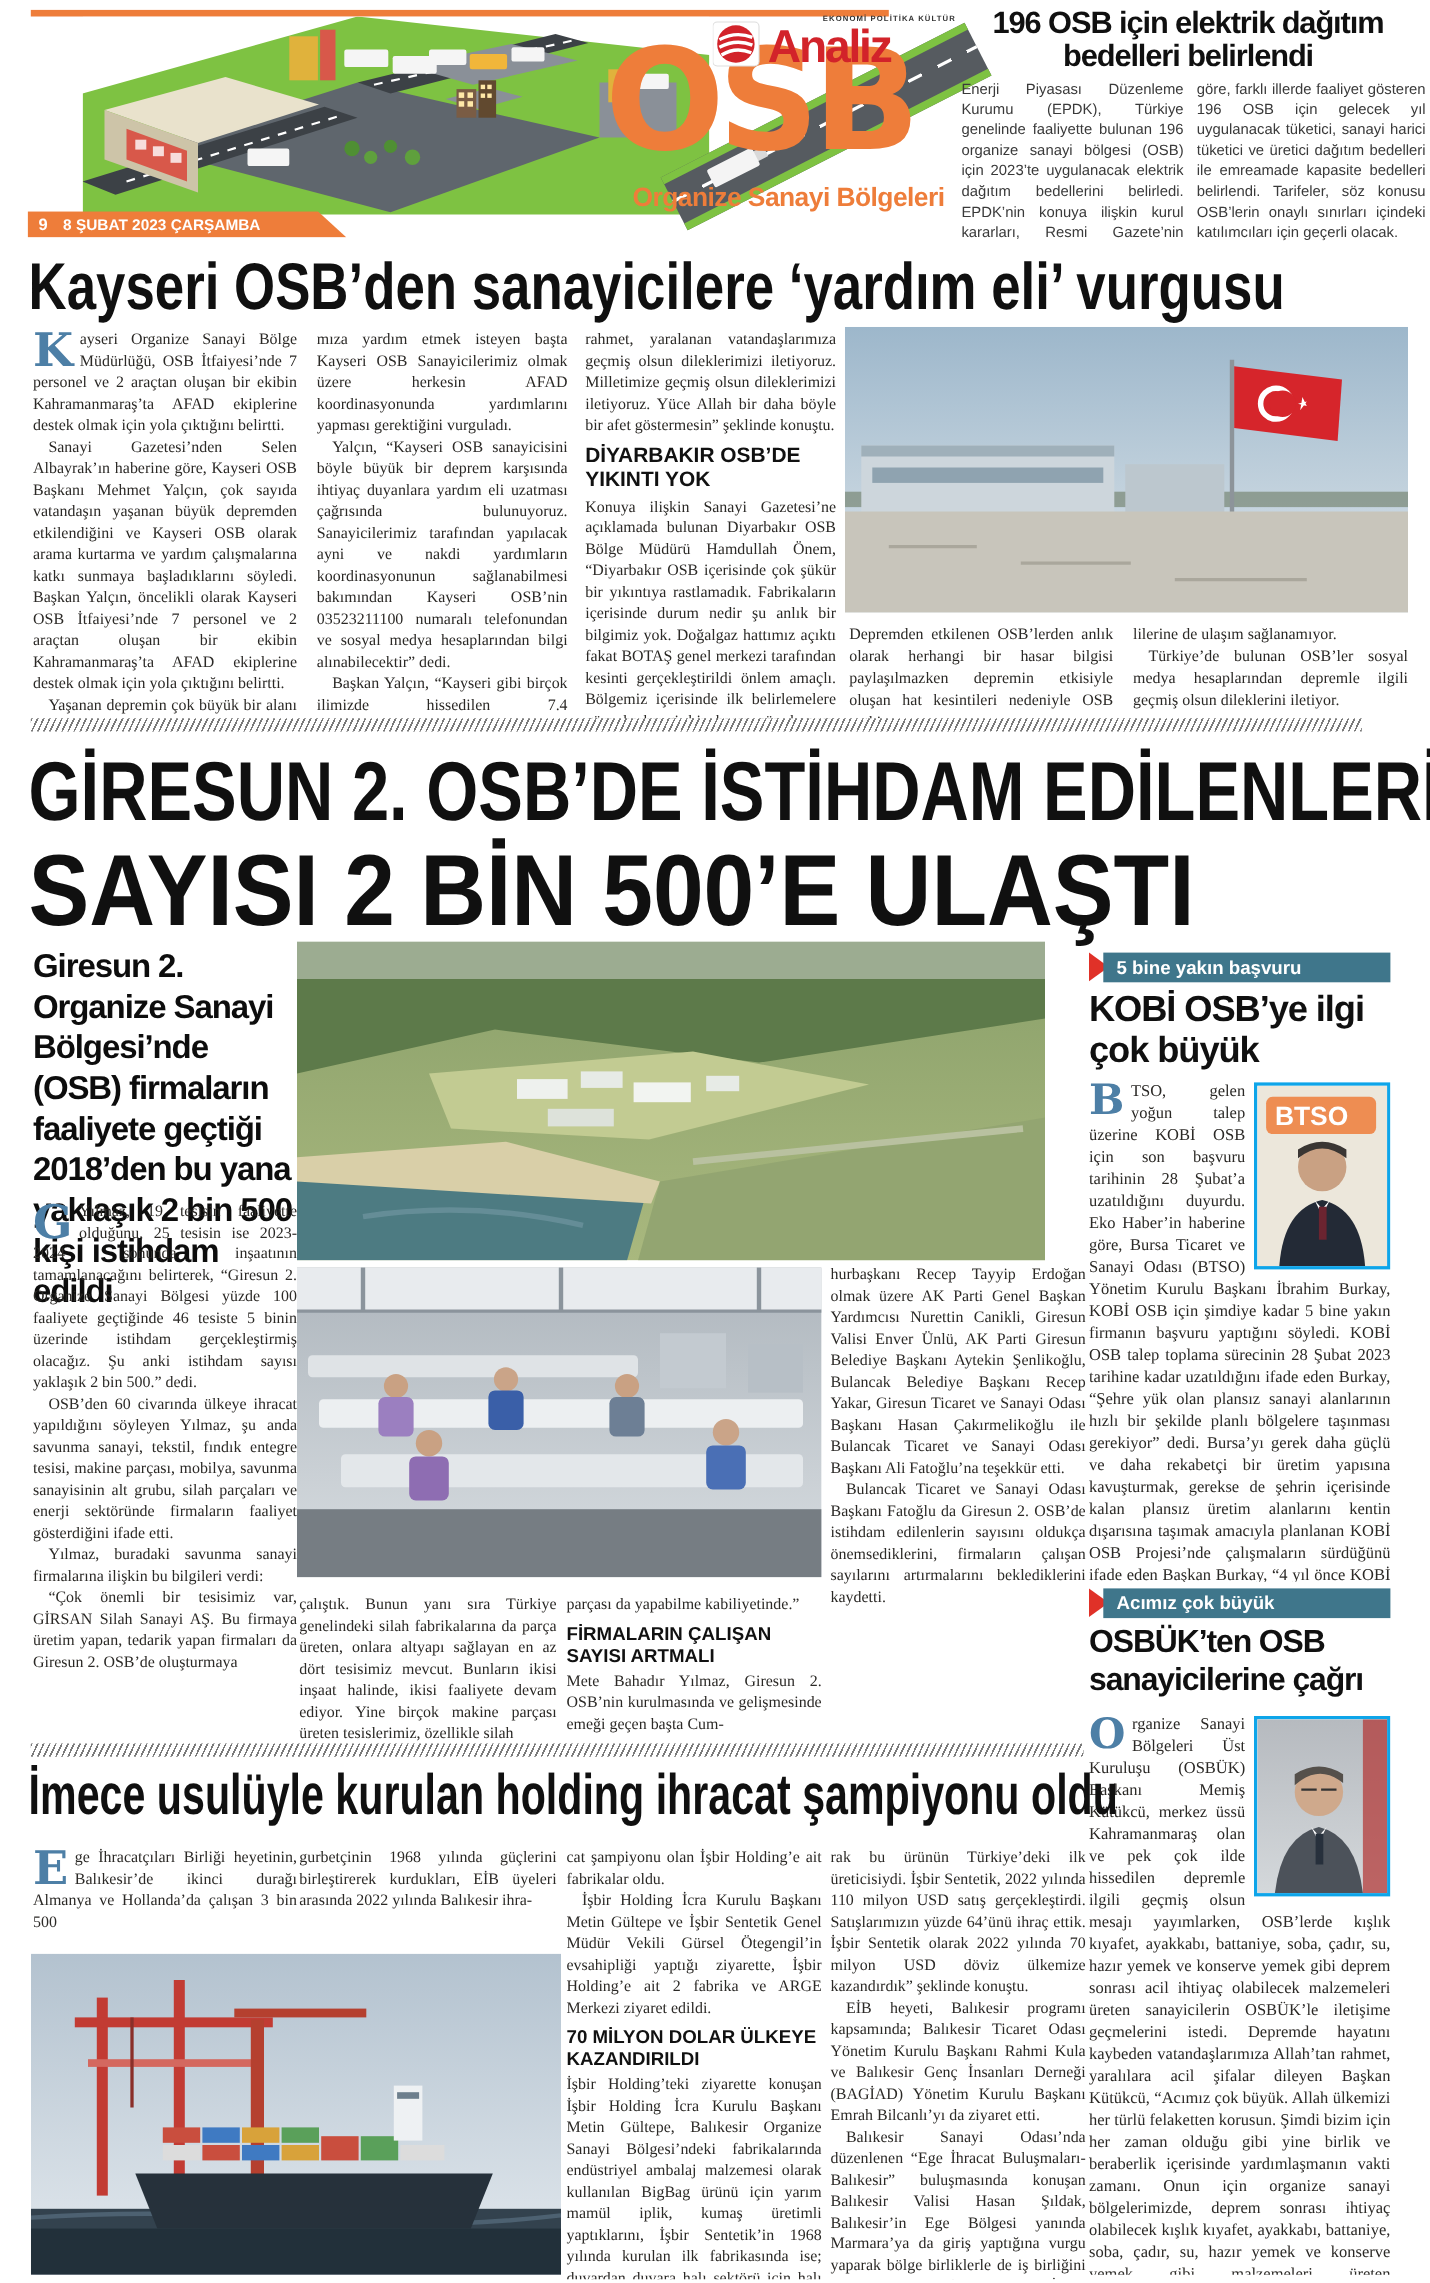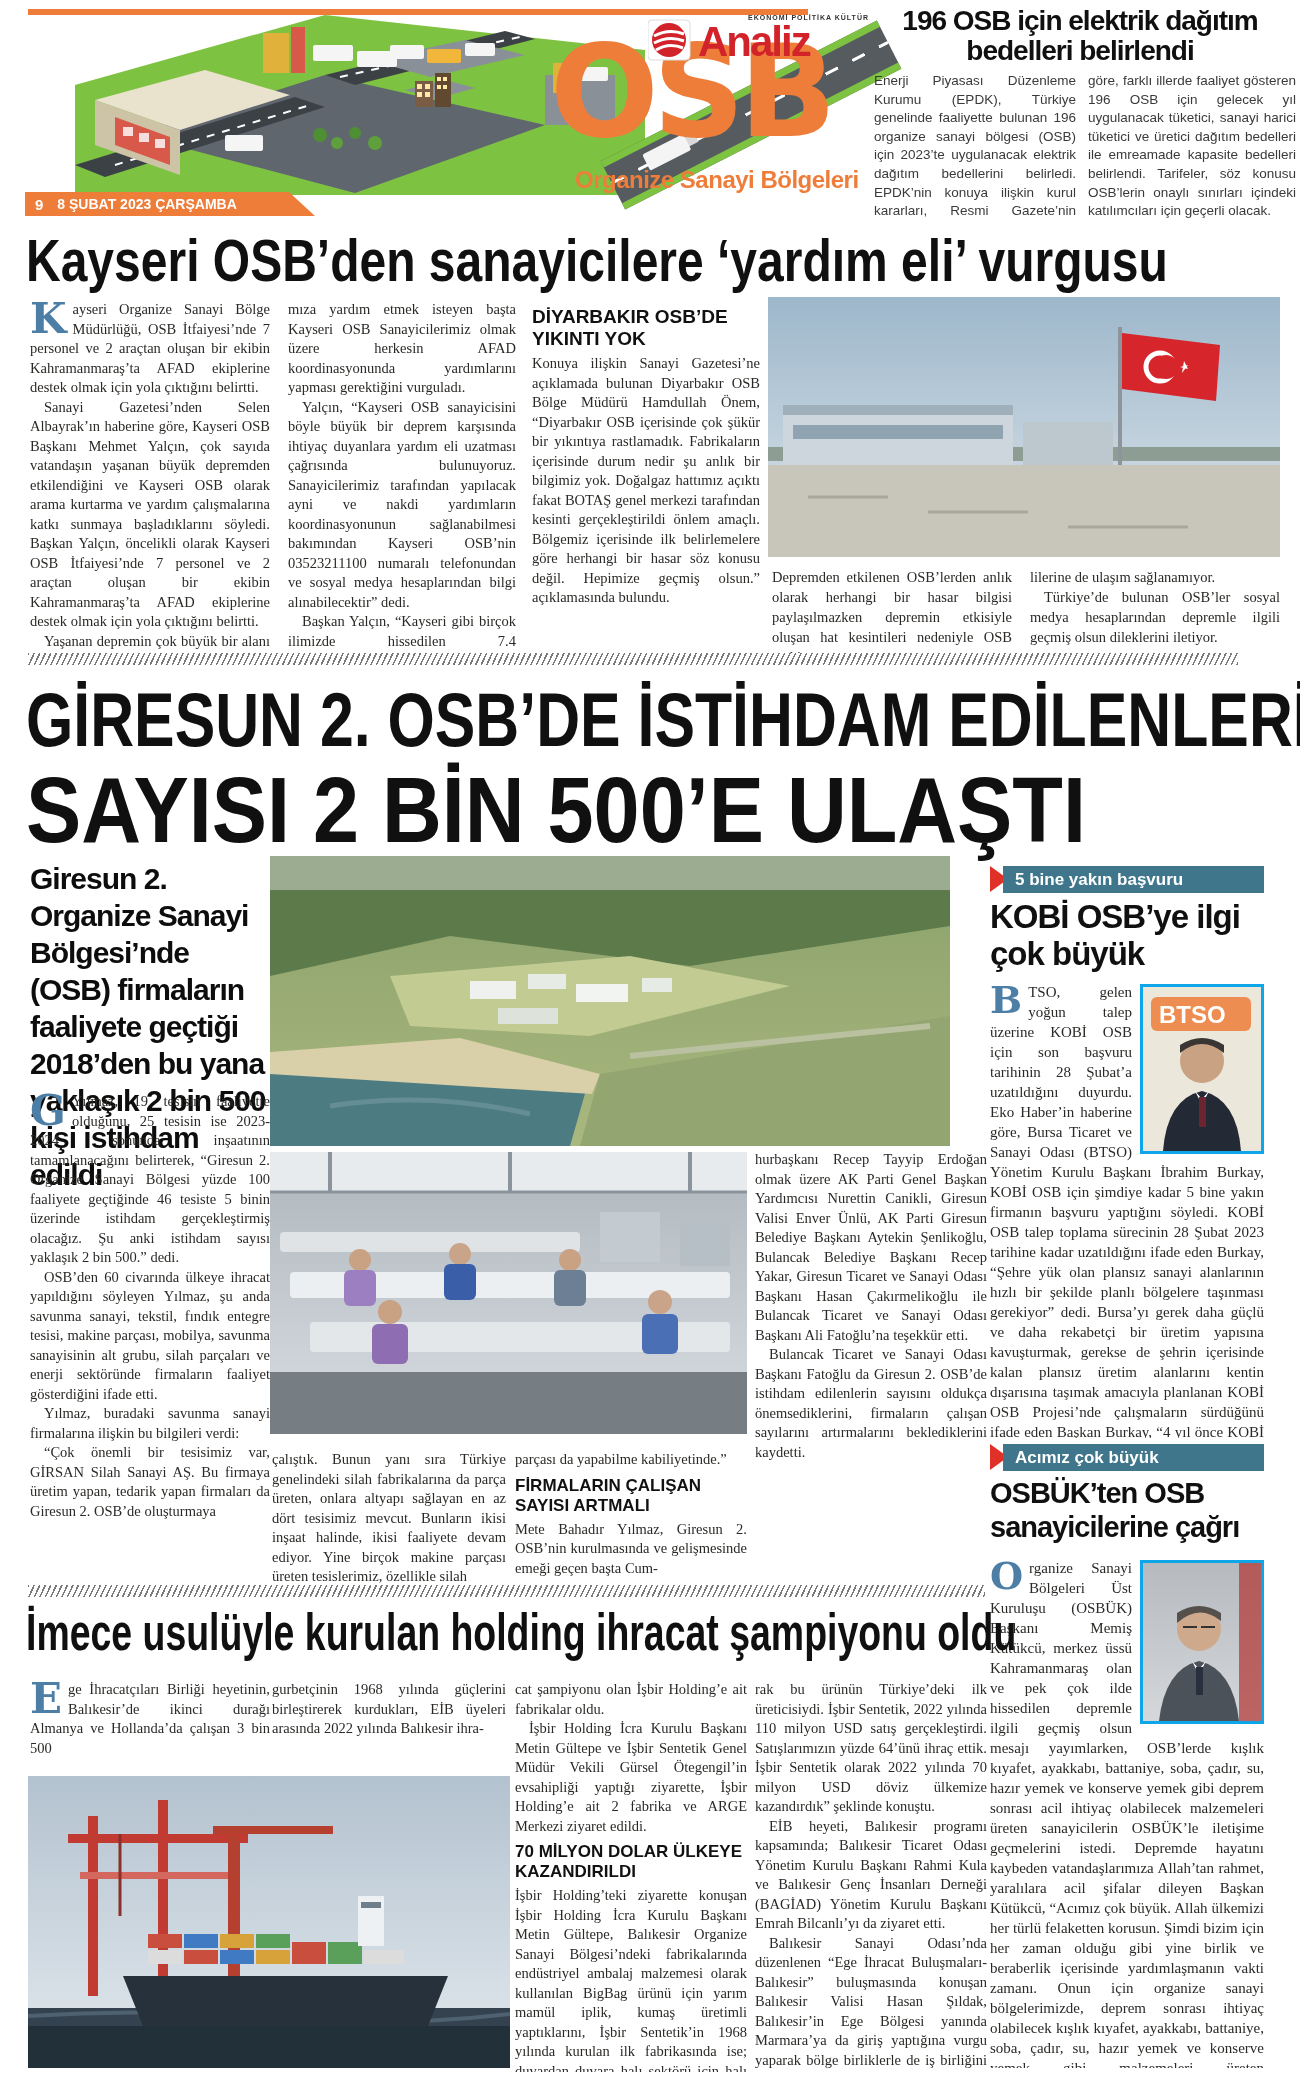--- a/index.html
+++ b/index.html
@@ -159,20 +159,23 @@
         <p>Sanayi Gazetesi’nden Selen Albayrak’ın haberine göre, Kayseri OSB Başkanı Mehmet Yalçın, çok sayıda vatandaşın yaşanan büyük depremden etkilendiğini ve Kayseri OSB olarak arama kurtarma ve yardım çalışmalarına katkı sunmaya başladıklarını söyledi. Başkan Yalçın, öncelikli olarak Kayseri OSB İtfaiyesi’nde 7 personel ve 2 araçtan oluşan bir ekibin Kahramanmaraş’ta AFAD ekiplerine destek olmak için yola çıktığını belirtti.</p>
         <p>Yaşanan depremin çok büyük bir alanı etkilediğine dikkati çeken Başkan Yalçın, depremden etkilen vatandaşları-</p>
       </div>
   </div>
   <div class="abs serifcol paras" style="left:288px;top:300px;width:228px;height:355px;">
       <p>mıza yardım etmek isteyen başta Kayseri OSB Sanayicilerimiz olmak üzere herkesin AFAD koordinasyonunda yardımlarını yapması gerektiğini vurguladı.</p>
       <p>Yalçın, “Kayseri OSB sanayicisini böyle büyük bir deprem karşısında ihtiyaç duyanlara yardım eli uzatması çağrısında bulunuyoruz. Sanayicilerimiz tarafından yapılacak ayni ve nakdi yardımların koordinasyonunun sağlanabilmesi bakımından Kayseri OSB’nin 03523211100 numaralı telefonundan ve sosyal medya hesaplarından bilgi alınabilecektir” dedi.</p>
       <p>Başkan Yalçın, “Kayseri gibi birçok ilimizde hissedilen 7.4 büyüklüğündeki deprem ve sonrasında meydana gelen artçı sarsıntılarda hayatını kaybeden vatandaşlarımıza Yüce Allah’tan</p>
     </div>
   <div class="abs serifcol" style="left:532px;top:300px;width:228px;height:355px;">
+    <div class="paras">
+        <p>rahmet, yaralanan vatandaşlarımıza geçmiş olsun dileklerimizi iletiyoruz. Milletimize geçmiş olsun dileklerimizi iletiyoruz. Yüce Allah bir daha böyle bir afet göstermesin” şeklinde konuştu.</p>
+      </div>
     <div class="subhead">DİYARBAKIR OSB’DE YIKINTI YOK</div>
     <div class="paras">
         <p>Konuya ilişkin Sanayi Gazetesi’ne açıklamada bulunan Diyarbakır OSB Bölge Müdürü Hamdullah Önem, “Diyarbakır OSB içerisinde çok şükür bir yıkıntıya rastlamadık. Fabrikaların içerisinde durum nedir şu anlık bir bilgimiz yok. Doğalgaz hattımız açıktı fakat BOTAŞ genel merkezi tarafından kesinti gerçekleştirildi önlem amaçlı. Bölgemiz içerisinde ilk belirlemelere göre herhangi bir hasar söz konusu değil. Hepimize geçmiş olsun.” açıklamasında bulundu.</p>
       </div>
   </div>
 
   <div class="abs photo" style="left:768px;top:297px;width:512px;height:260px;">
     <svg width="512" height="260" viewBox="0 0 512 260">
       <defs>
           <linearGradient id="sky1" x1="0" y1="0" x2="0" y2="1">

